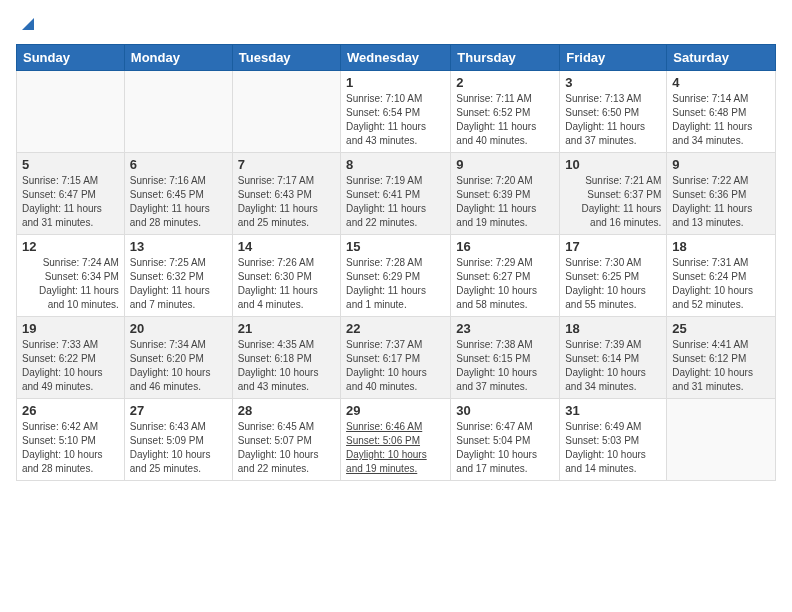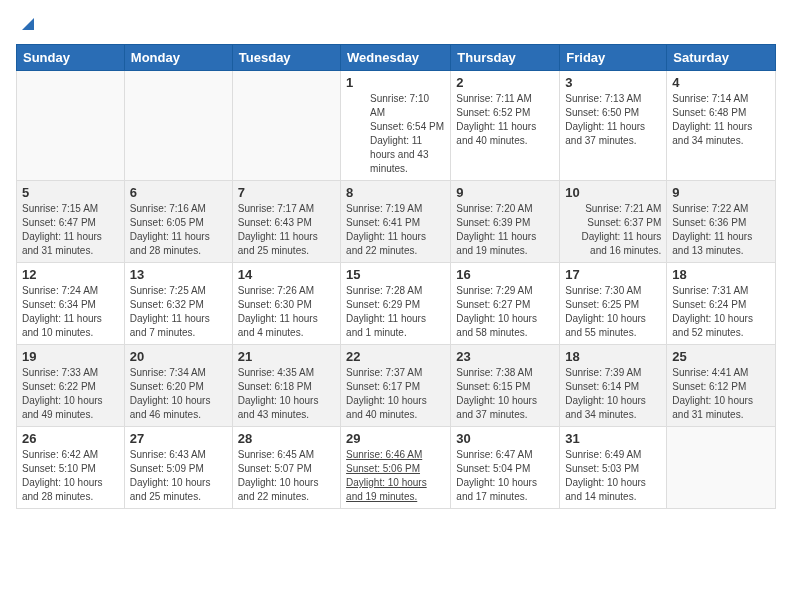--- a/index.html
+++ b/index.html
@@ -119,21 +119,21 @@
         <th>Saturday</th>
       </tr>
   </thead>
   <tbody id="calendar-body">
   <tr>
         <td class="empty"></td>
         <td class="empty"></td>
         <td class="empty"></td>
         <td>
           <span class="day-number">1</span>
-          <div class="day-info" style="white-space: pre-line; margin-left: 24px;">Sunrise: 7:10 AM
+          <div class="day-info" style="white-space: pre-line;">Sunrise: 7:10 AM
 Sunset: 6:54 PM
 Daylight: 11 hours and 43 minutes.</div>
         </td>
         <td>
           <span class="day-number">2</span>
           <div class="day-info" style="white-space: pre-line;">Sunrise: 7:11 AM
 Sunset: 6:52 PM
 Daylight: 11 hours and 40 minutes.</div>
         </td>
         <td>
@@ -152,21 +152,21 @@
       <tr class="row-shaded">
         <td>
           <span class="day-number">5</span>
           <div class="day-info" style="white-space: pre-line;">Sunrise: 7:15 AM
 Sunset: 6:47 PM
 Daylight: 11 hours and 31 minutes.</div>
         </td>
         <td>
           <span class="day-number">6</span>
           <div class="day-info" style="white-space: pre-line;">Sunrise: 7:16 AM
-Sunset: 6:05 PM
+Sunset: 6:45 PM
 Daylight: 11 hours and 28 minutes.</div>
         </td>
         <td>
           <span class="day-number">7</span>
           <div class="day-info" style="white-space: pre-line;">Sunrise: 7:17 AM
 Sunset: 6:43 PM
 Daylight: 11 hours and 25 minutes.</div>
         </td>
         <td>
           <span class="day-number">8</span>
@@ -189,21 +189,21 @@
         <td>
           <span class="day-number">9</span>
           <div class="day-info" style="white-space: pre-line;">Sunrise: 7:22 AM
 Sunset: 6:36 PM
 Daylight: 11 hours and 13 minutes.</div>
         </td>
       </tr>
       <tr>
         <td>
           <span class="day-number">12</span>
-          <div class="day-info" style="white-space: pre-line;">Sunrise: 7:24 AM
+          <div class="day-info" style="white-space: pre-line; text-align: right;">Sunrise: 7:24 AM
 Sunset: 6:34 PM
 Daylight: 11 hours and 10 minutes.</div>
         </td>
         <td>
           <span class="day-number">13</span>
           <div class="day-info" style="white-space: pre-line;">Sunrise: 7:25 AM
 Sunset: 6:32 PM
 Daylight: 11 hours and 7 minutes.</div>
         </td>
         <td>

